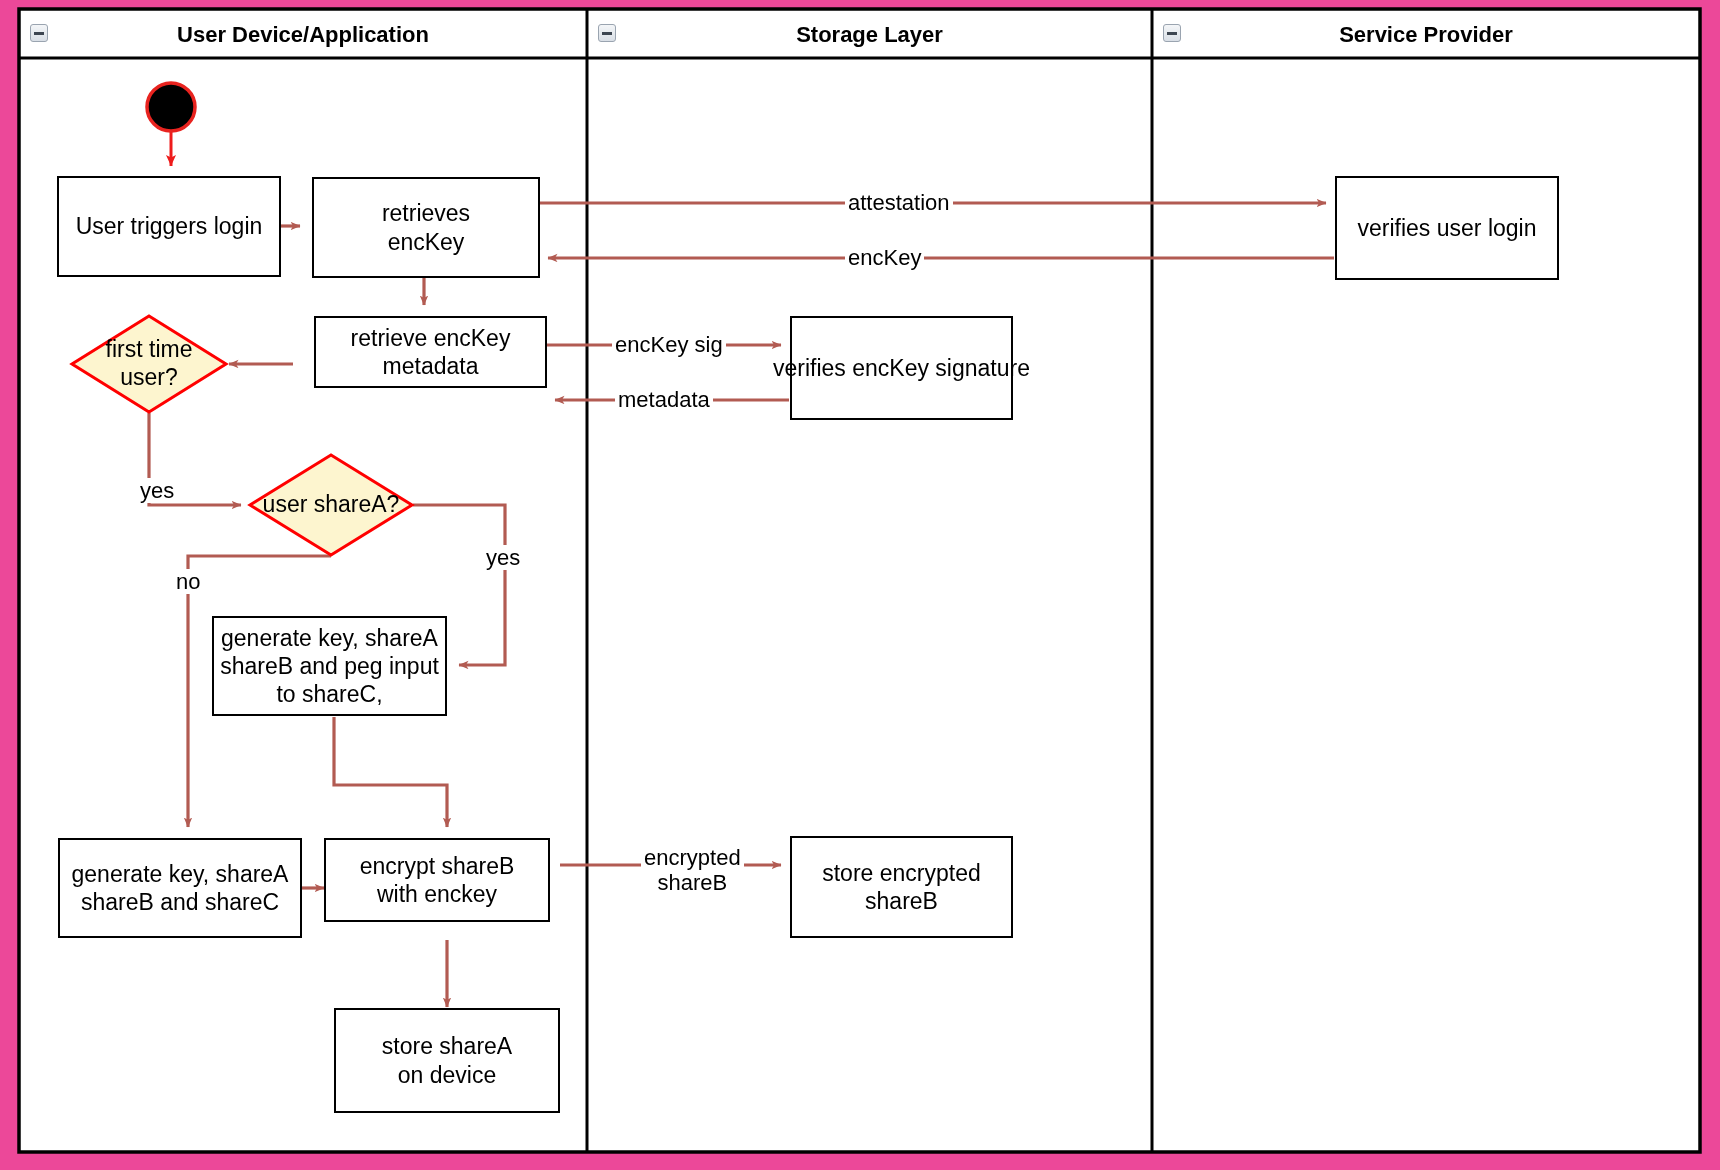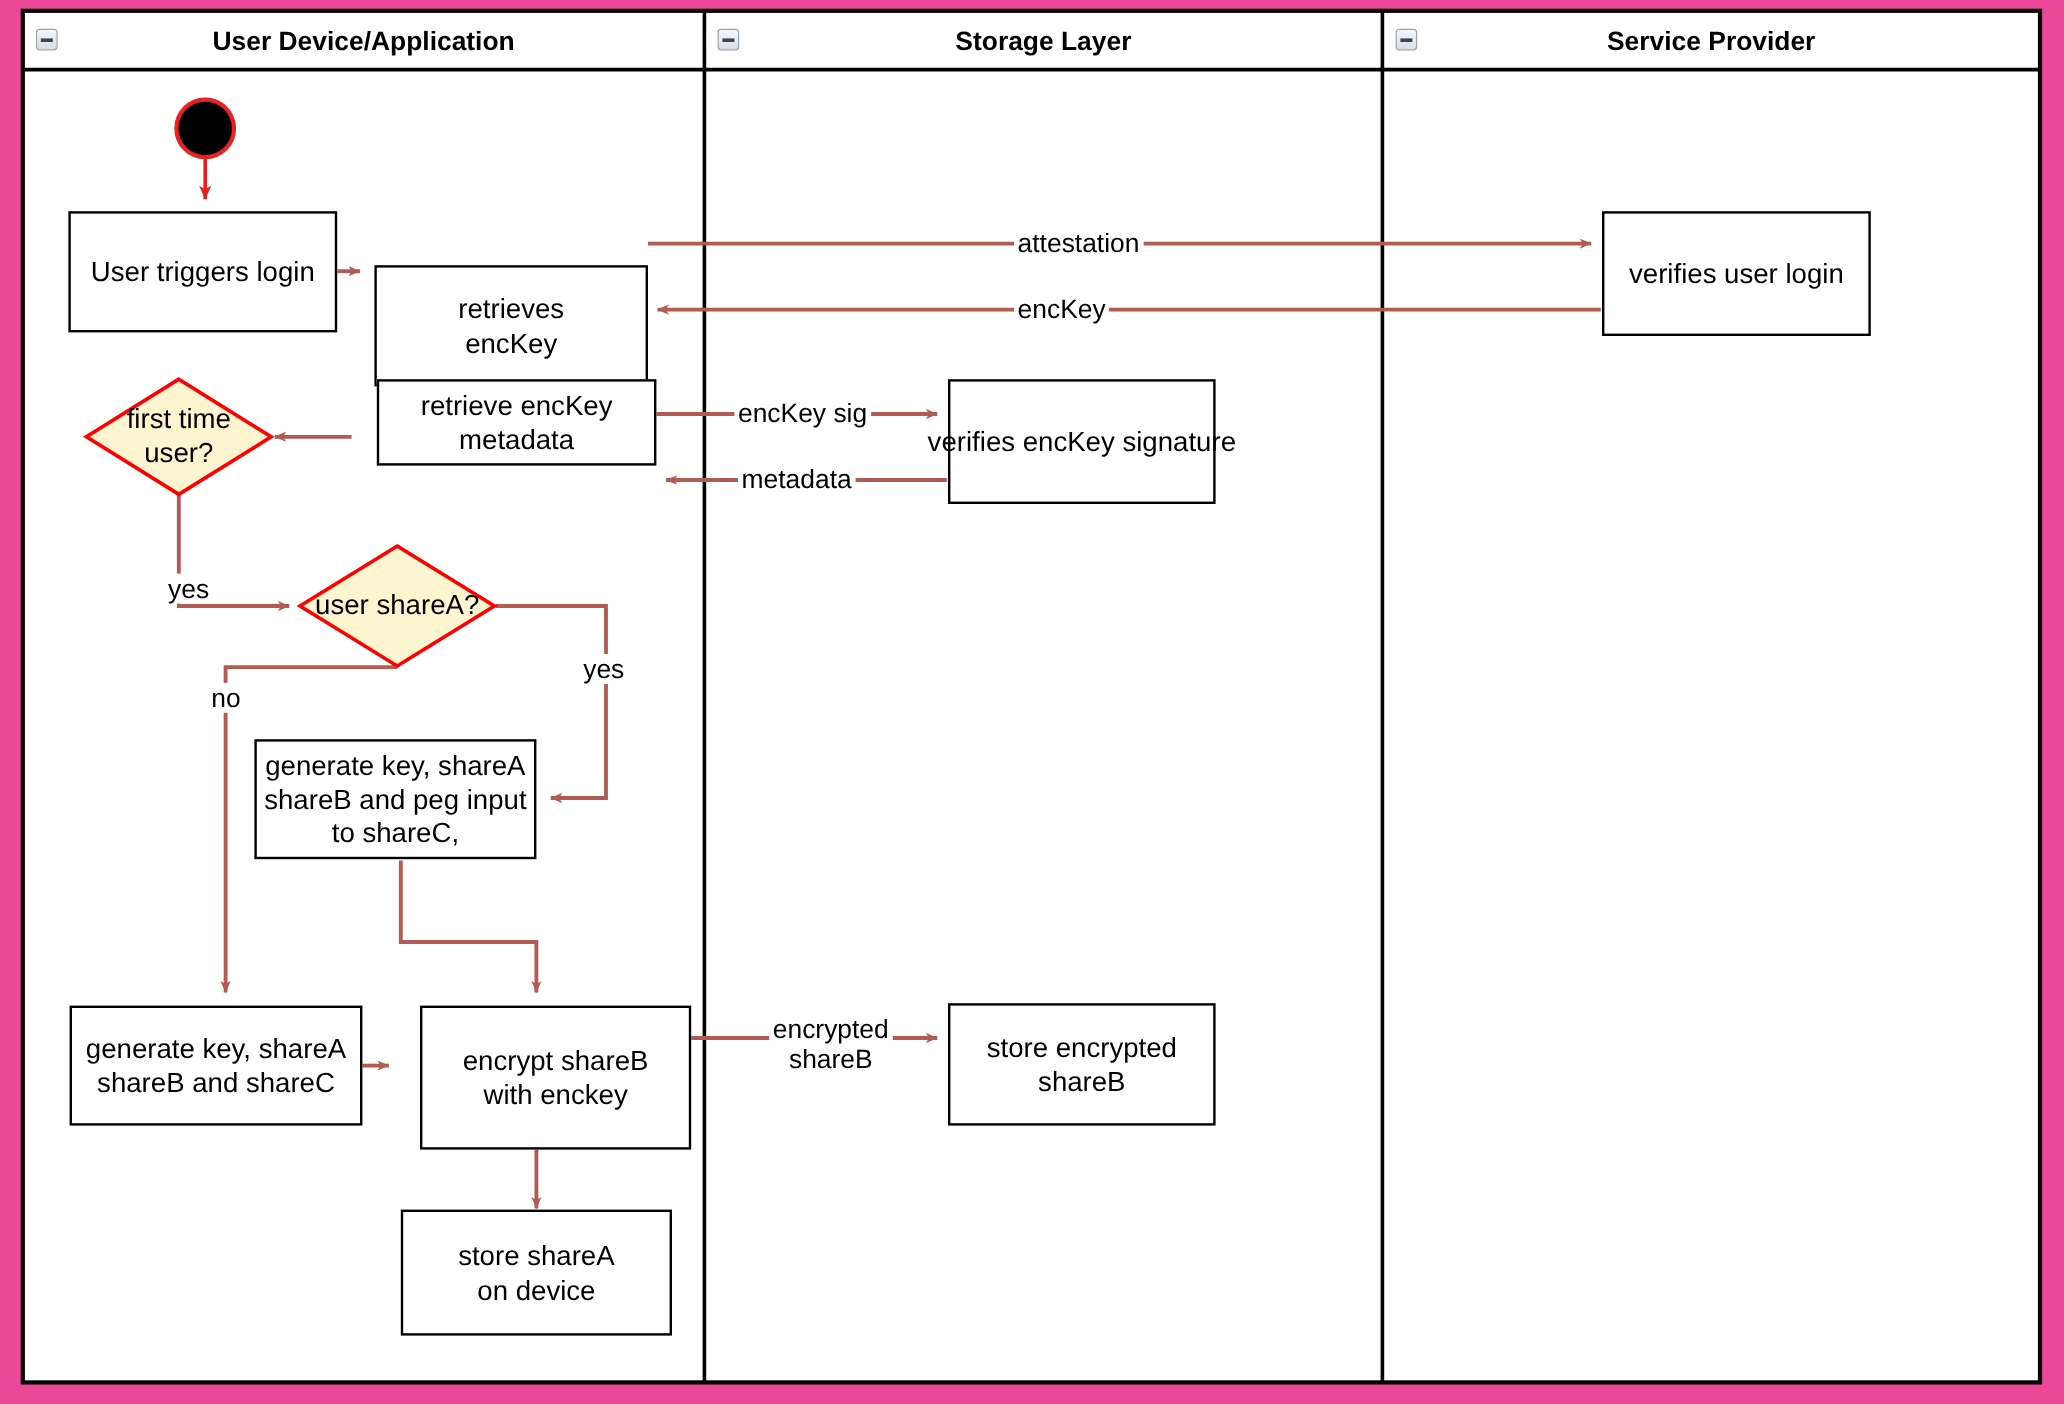--- a/index.html
+++ b/index.html
@@ -173,38 +173,38 @@
   <div class="lane-header-label" style="left:19px; top:22px; width:568px;">User Device/Application</div>
 
   <div class="collapse-icon" style="left:598px; top:24px;"></div>
   <div class="lane-header-label" style="left:587px; top:22px; width:565px;">Storage Layer</div>
 
   <div class="collapse-icon" style="left:1163px; top:24px;"></div>
   <div class="lane-header-label" style="left:1152px; top:22px; width:548px;">Service Provider</div>
 
   <div class="node action" style="left:57px; top:176px; width:224px; height:101px;">User triggers login</div>
 
-  <div class="node action" style="left:312px; top:177px; width:228px; height:101px;margin-top:44px;">retrieves
+  <div class="node action" style="left:312px; top:177px; width:228px; height:101px;">retrieves
 encKey</div>
 
   <div class="node action" style="left:314px; top:316px; width:233px; height:72px;">retrieve encKey
 metadata</div>
 
   <div class="node action overflow-text" style="left:790px; top:316px; width:223px; height:104px;">verifies encKey signature</div>
 
   <div class="node action" style="left:1335px; top:176px; width:224px; height:104px;">verifies user login</div>
 
   <div class="node action" style="left:212px; top:616px; width:235px; height:100px;">generate key, shareA
 shareB and peg input
 to shareC,</div>
 
   <div class="node action" style="left:58px; top:838px; width:244px; height:100px;">generate key, shareA
 shareB and shareC</div>
 
-  <div class="node action" style="left:350px; top:838px; width:226px; height:120px;">encrypt shareB
+  <div class="node action" style="left:324px; top:838px; width:226px; height:84px;">encrypt shareB
 with enckey</div>
 
   <div class="node action" style="left:334px; top:1008px; width:226px; height:105px;">store shareA
 on device</div>
 
   <div class="node action" style="left:790px; top:836px; width:223px; height:102px;">store encrypted
 shareB</div>
 
   <div class="decision-wrap" style="left:72px; top:316px; width:154px; height:96px;">
     <div class="decision-label">first time

